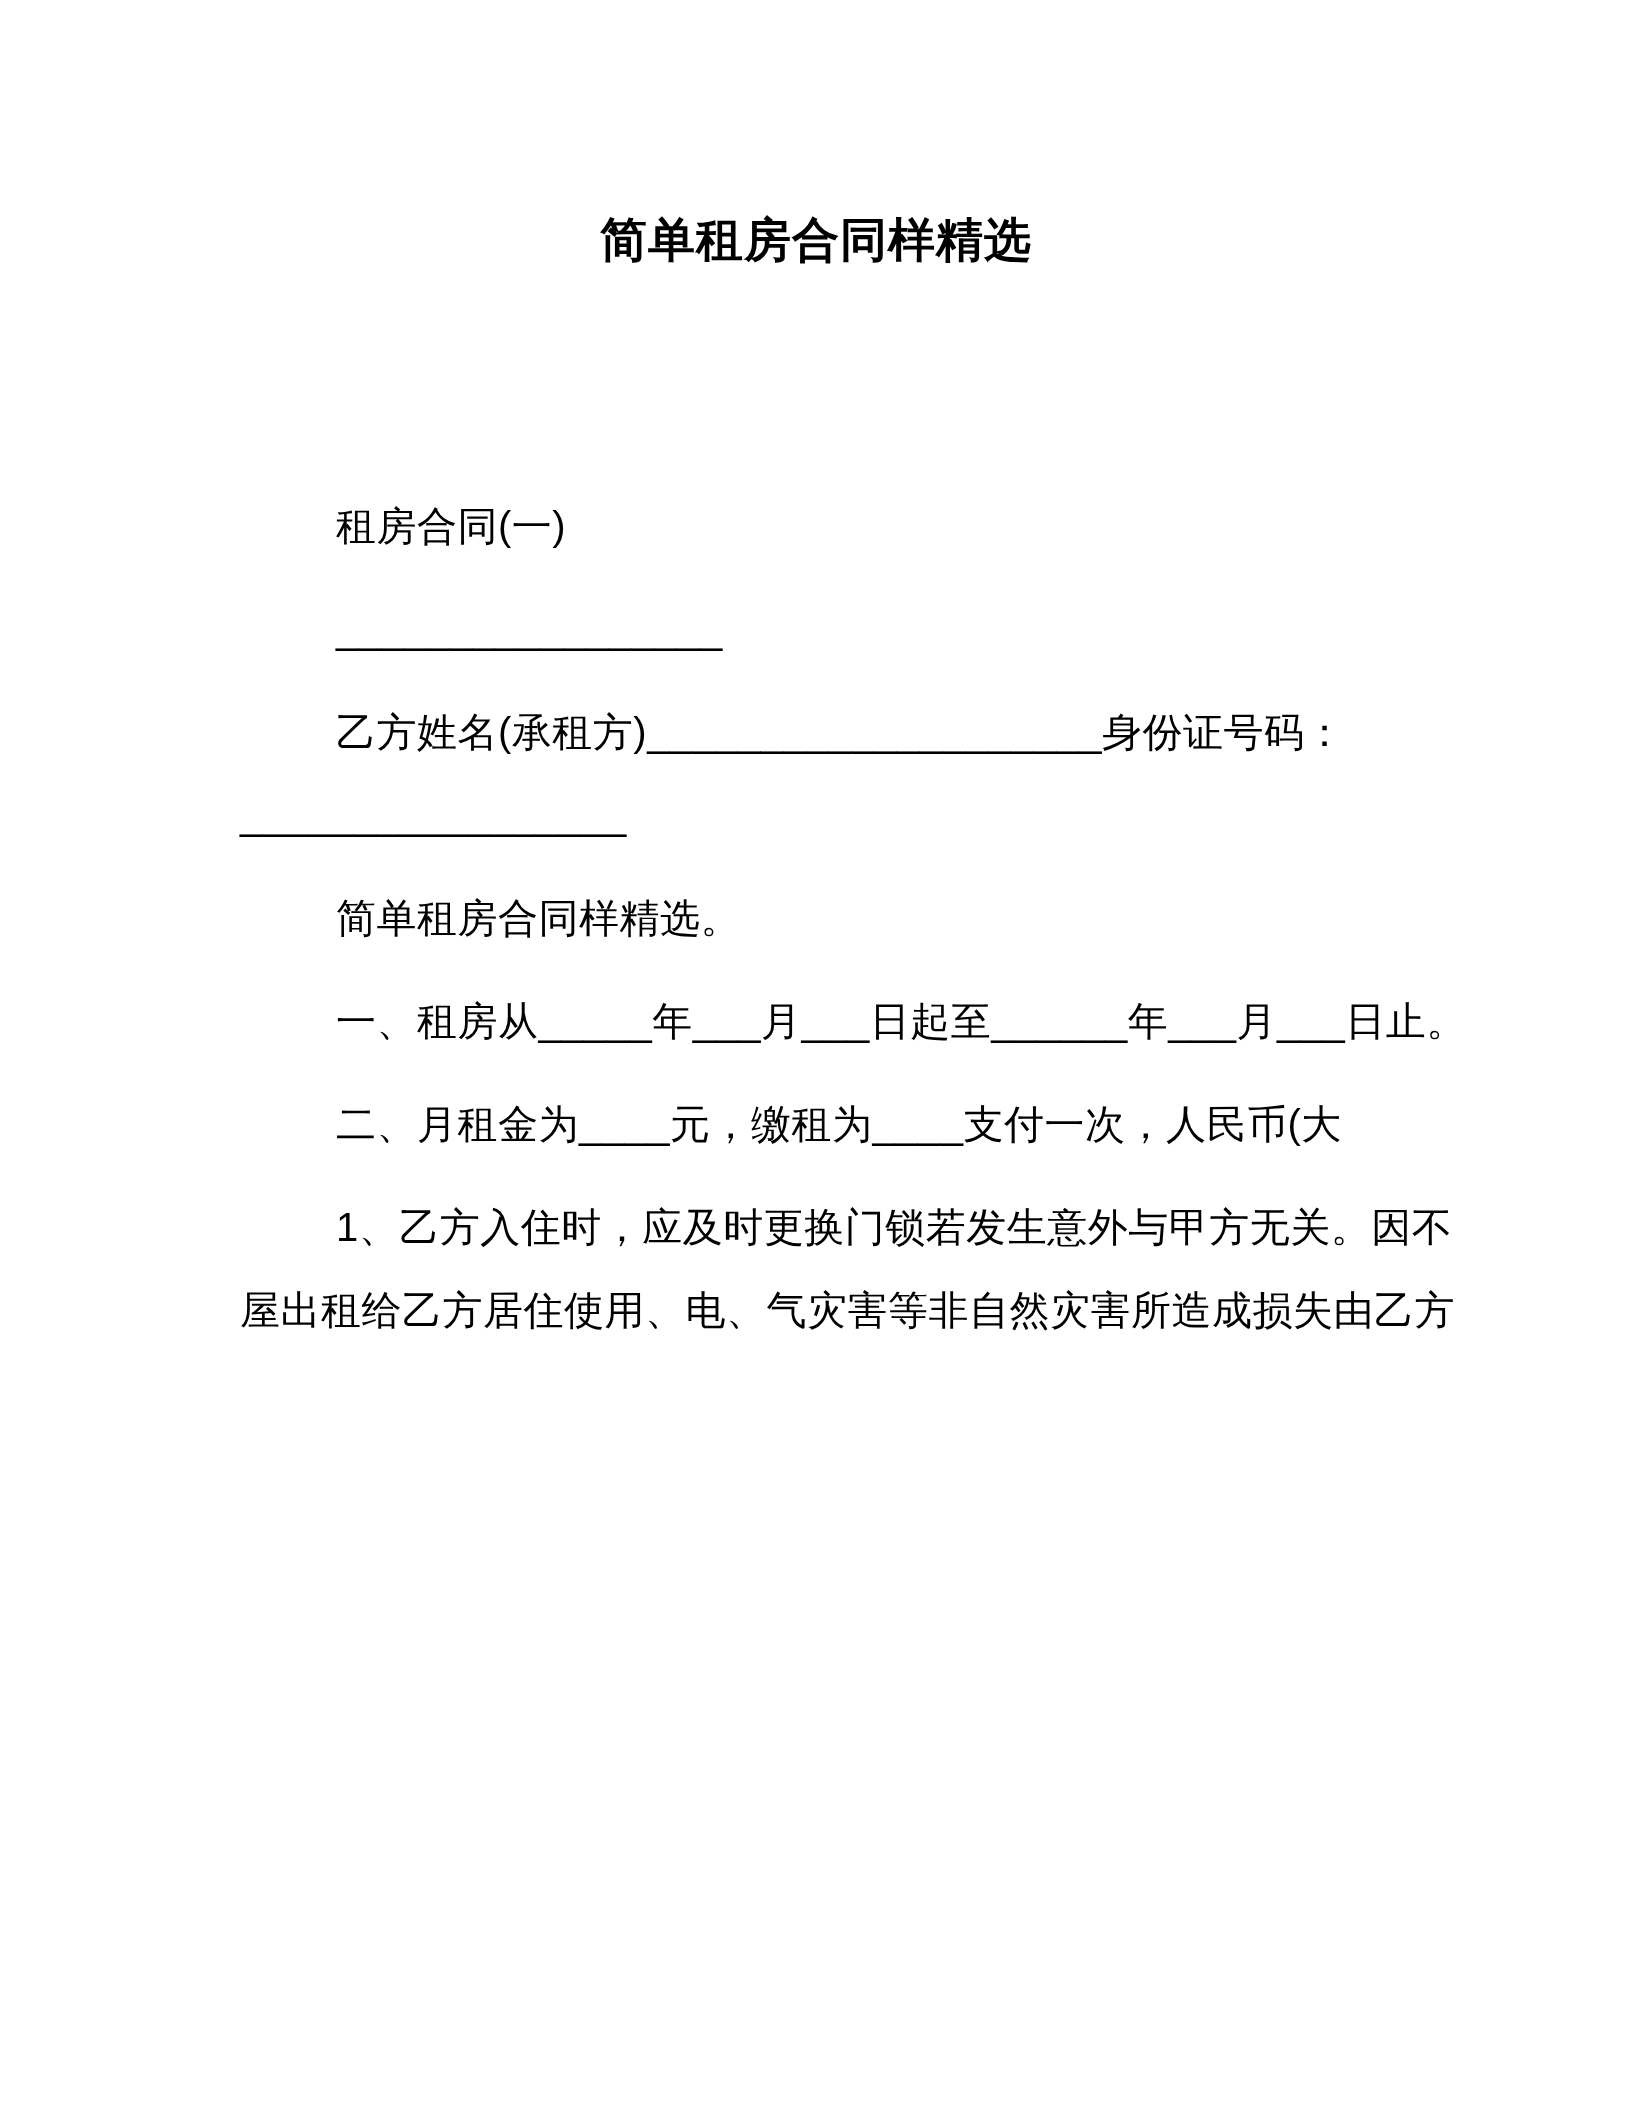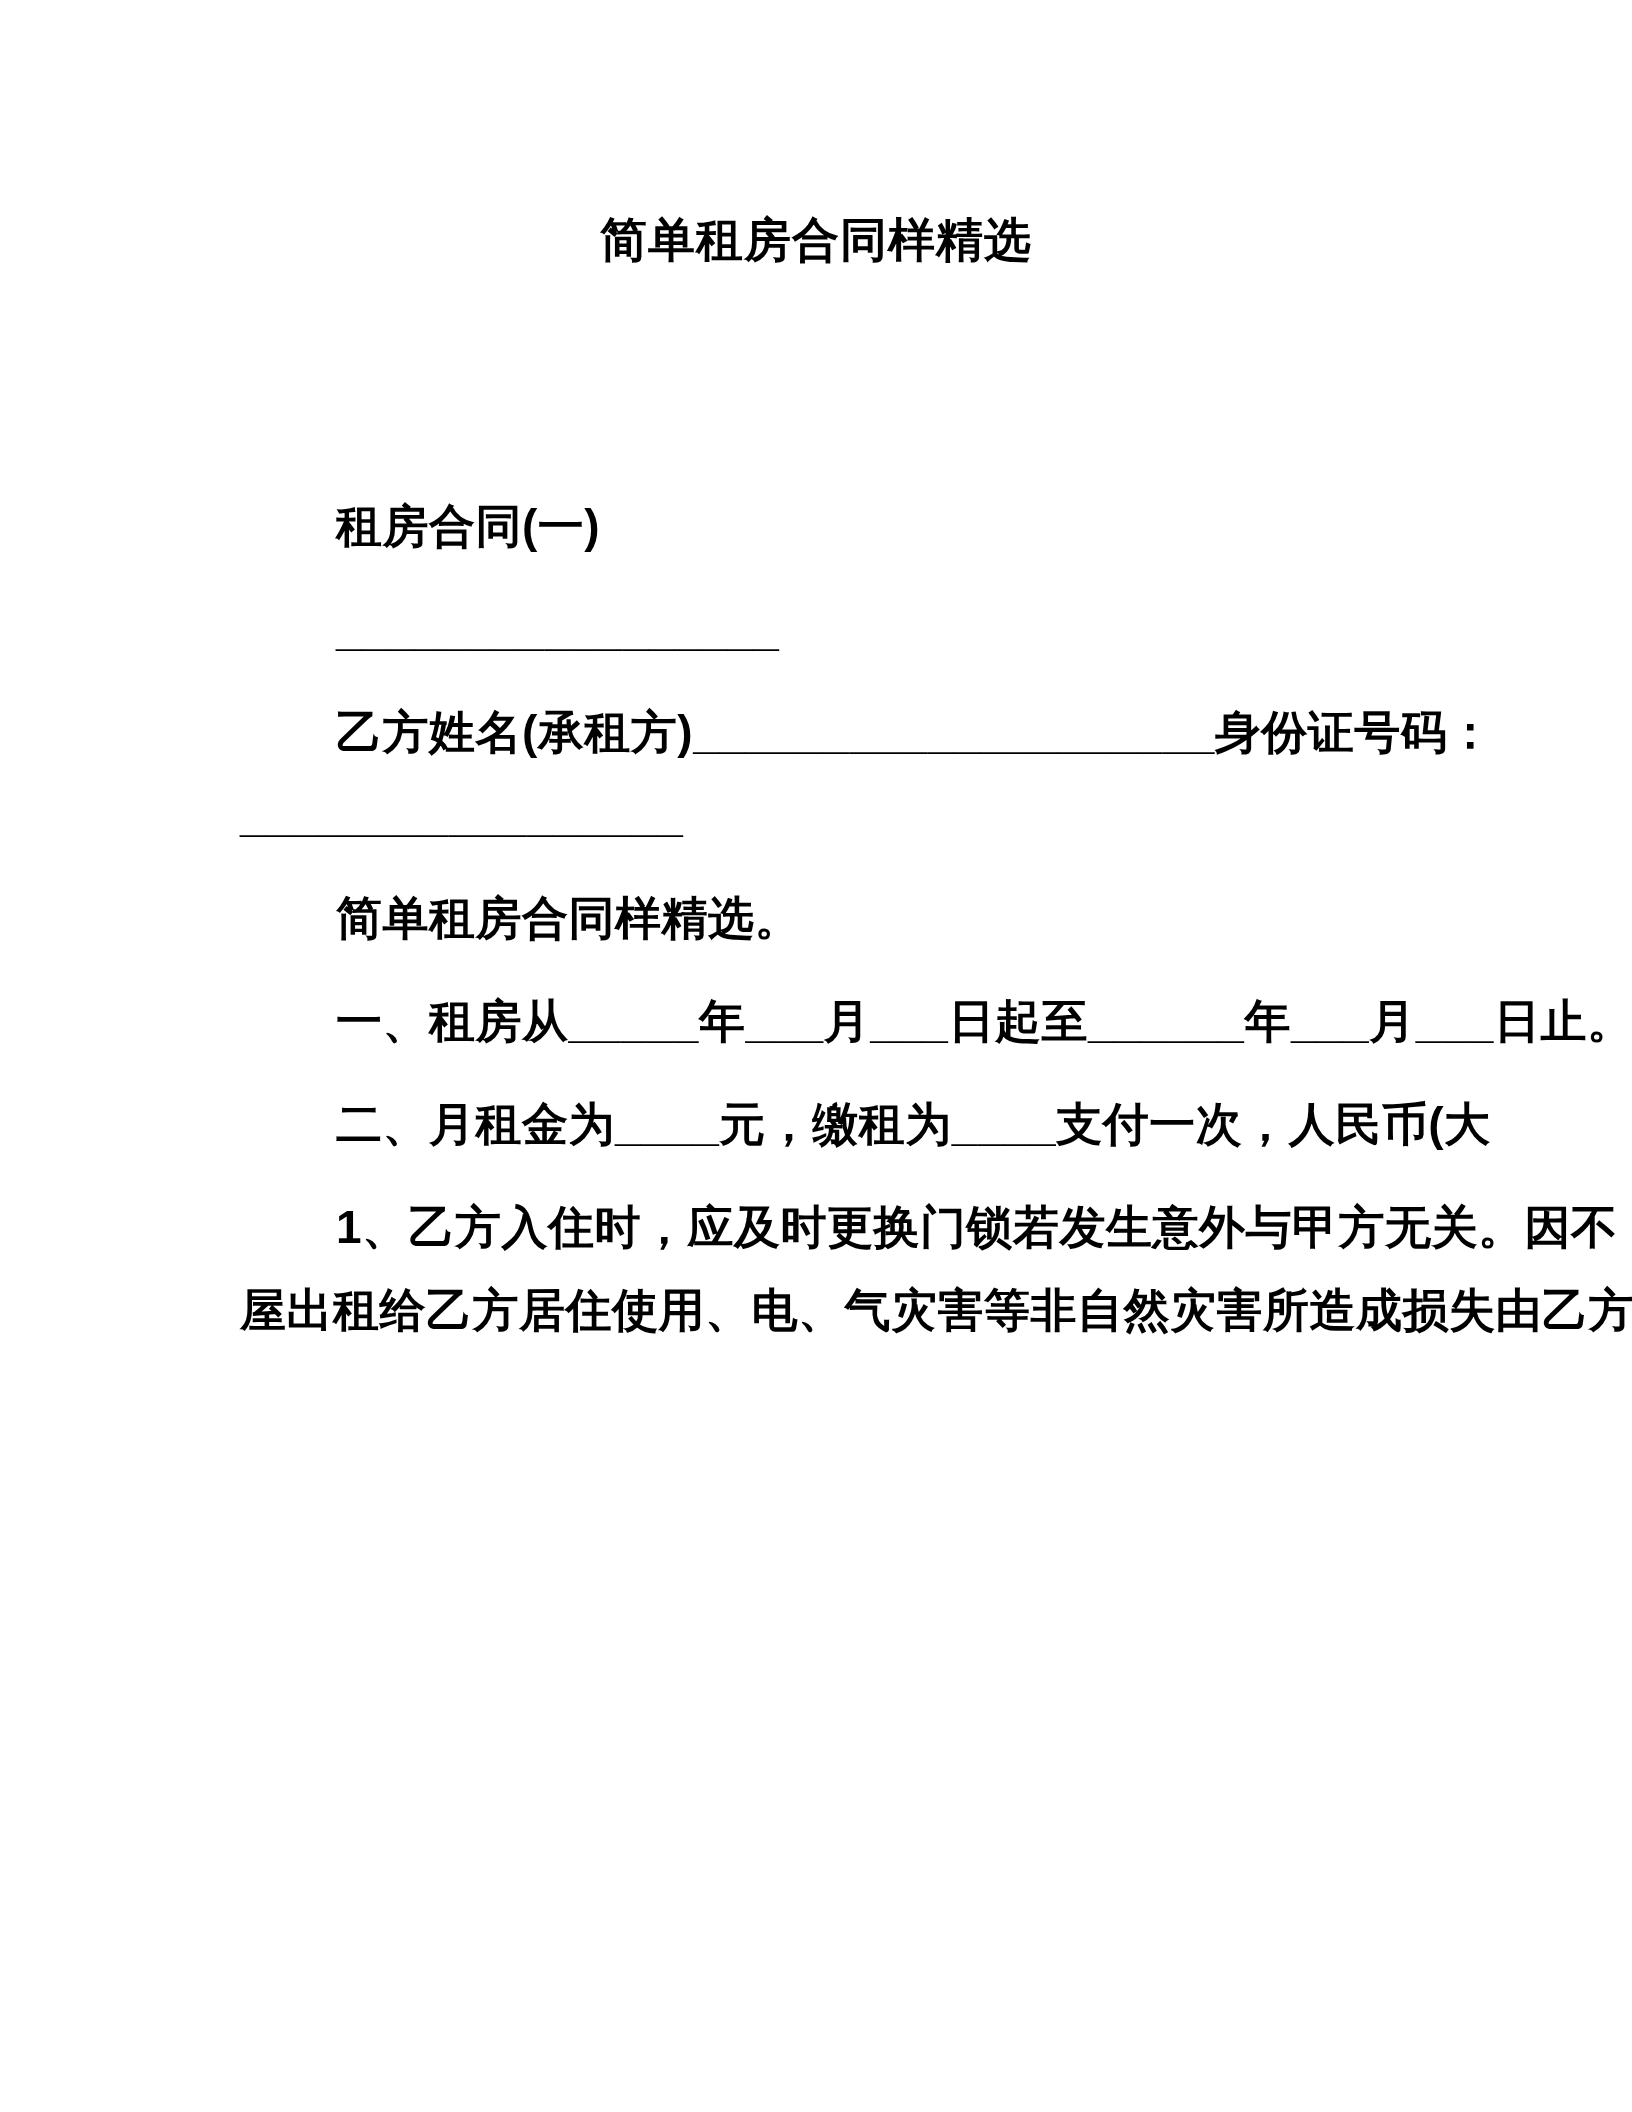--- a/index.html
+++ b/index.html
@@ -25,23 +25,23 @@
     font-weight: 700;
     text-align: center;
     letter-spacing: 1px;
     white-space: pre;
   }
   .para {
     margin: 0 0 20px 0;
     padding: 0;
   }
   .line {
-    font-size: 46px;
+    font-size: 40px;
     line-height: 83px;
-    font-weight: 700;
+    font-weight: 400;
     white-space: pre;
     letter-spacing: 0.5px;
   }
   .para .line:first-child {
     text-indent: 96px;
   }
 </style>
 </head>
 <body>
 

